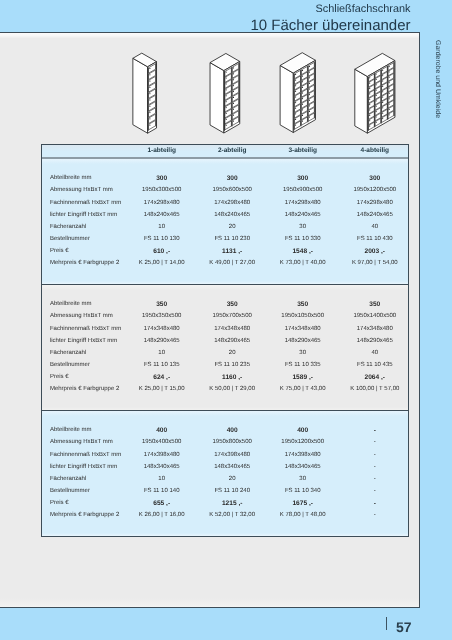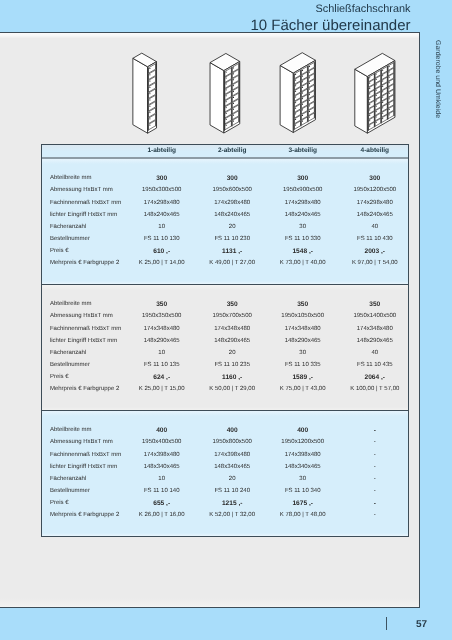--- a/index.html
+++ b/index.html
@@ -10,21 +10,21 @@
   .subtitle{position:absolute;right:41.5px;top:16.6px;text-align:right;font-size:15px;color:#21394a;}
 
   .content{position:absolute;left:-6px;top:31.6px;width:426px;height:576.2px;
            background:linear-gradient(180deg,#fbfbfb 0px,#f7f7f7 2.5px,#ebebeb 5.5px,#ebebeb calc(100% - 9px),#f0f0ef calc(100% - 2px),#f5f5f4 100%);
            border:1.6px solid #3d4c57;border-left:none;box-sizing:border-box;}
 
   .tab{position:absolute;left:434.3px;top:40.2px;font-size:6.9px;color:#2a3f4d;
        writing-mode:vertical-rl;text-orientation:mixed;letter-spacing:.05px;}
 
   .pagebar{position:absolute;left:385.6px;top:617.3px;width:1.4px;height:13px;background:#3d5463;}
-  .pageno{position:absolute;left:416px;top:618.6px;font-size:10px;font-weight:bold;color:#2a3f4d;}
+  .pageno{position:absolute;left:396px;top:618.6px;font-size:14px;font-weight:bold;color:#2a3f4d;}
 
   
   .illus{position:absolute;left:0;top:0;width:452px;height:143px;}
 
   
   .table{position:absolute;left:40.5px;top:143.5px;width:368px;
          border:1.3px solid #3d4c57;box-sizing:border-box;}
   .thead{height:12px;background:linear-gradient(180deg,#dbe8f1 0%,#d6eefb 55%,#d6eefb 100%);position:relative;border-bottom:2.6px solid #8d9ca6;box-shadow:0 1.1px 0 0 #35444f;}
   .thead .hcell{position:absolute;top:2px;font-size:6.5px;font-weight:bold;color:#1d3540;text-align:center;width:60px;}
   .block{position:relative;height:125px;}

